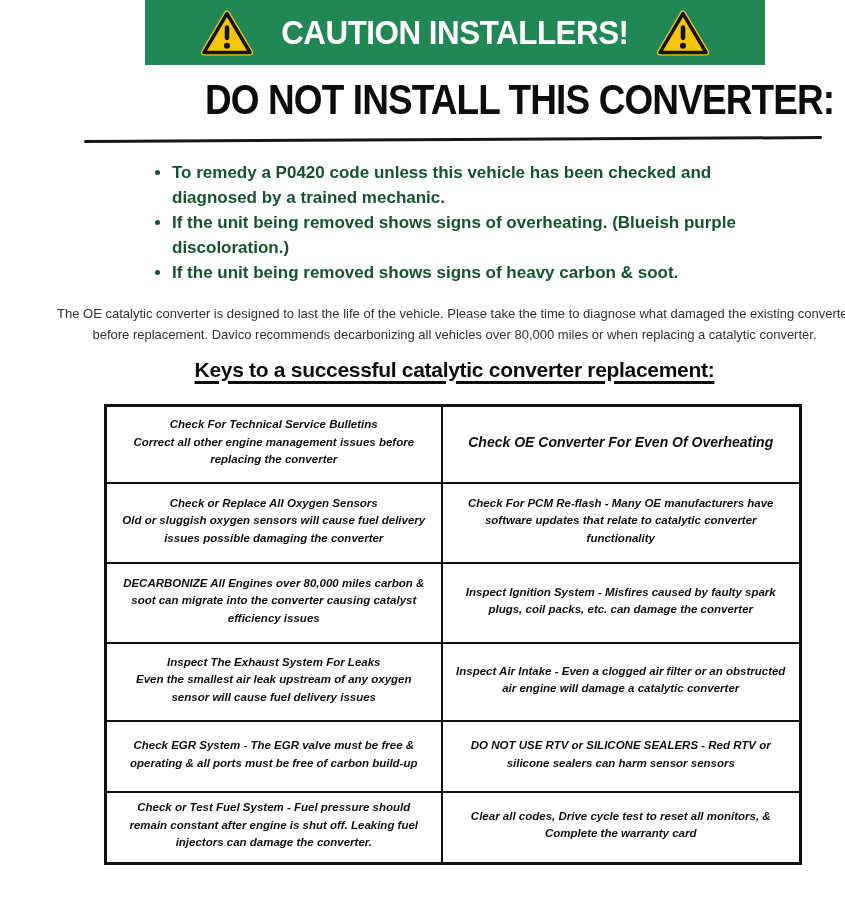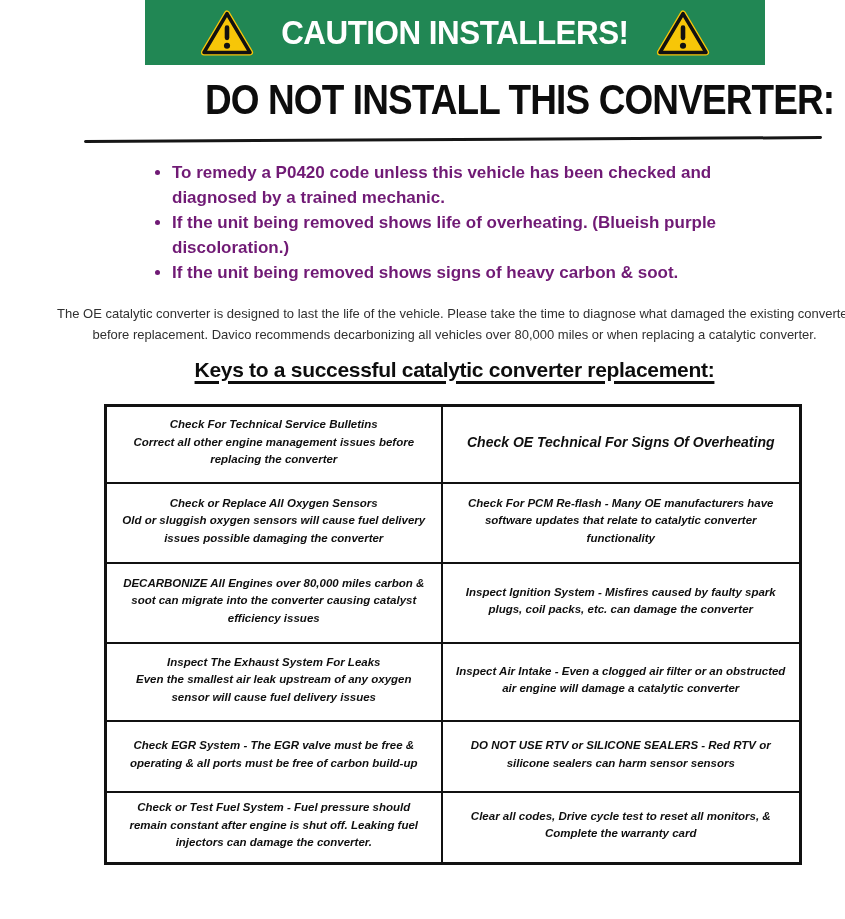--- a/index.html
+++ b/index.html
@@ -66,21 +66,21 @@
   
   ul.warnings {
     margin: 20px 0 0 0;
     padding: 0 130px 0 140px;
     list-style: disc;
   }
   ul.warnings li {
     font-size: 17px;
     font-weight: 700;
     line-height: 1.47;
-    color: #701a75;
+    color: #14532d;
   }
   
   p.note {
     margin: 18px auto 0 auto;
     width: 824px;
     text-align: center;
     font-size: 13px;
     font-weight: 400;
     line-height: 1.6;
     color: #303030;
@@ -151,38 +151,38 @@
   </div>
 
   <h1>
     <span class="condense">DO NOT INSTALL THIS CONVERTER:</span>
   </h1>
 
   <div class="divider"></div>
 
   <ul class="warnings">
     <li>To remedy a P0420 code unless this vehicle has been checked and diagnosed by a trained mechanic.</li>
-    <li>If the unit being removed shows life of overheating. (Blueish purple discoloration.)</li>
+    <li>If the unit being removed shows signs of overheating. (Blueish purple discoloration.)</li>
     <li>If the unit being removed shows signs of heavy carbon &amp; soot.</li>
   </ul>
 
   <p class="note">The OE catalytic converter is designed to last the life of the vehicle. Please take the time to diagnose what damaged the existing converter before replacement. Davico recommends decarbonizing all vehicles over 80,000 miles or when replacing a catalytic converter.</p>
 
   <h2 class="keys">Keys to a successful catalytic converter replacement:</h2>
 
   <table class="keys-table">
     <colgroup>
       <col style="width:336px">
       <col style="width:359px">
     </colgroup>
     <tbody>
       <tr>
         <td>Check For Technical Service Bulletins
 Correct all other engine management issues before replacing the converter</td>
-        <td class="big">Check OE Technical For Signs Of Overheating</td>
+        <td class="big">Check OE Converter For Even Of Overheating</td>
       </tr>
       <tr>
         <td>Check or Replace All Oxygen Sensors
 Old or sluggish oxygen sensors will cause fuel delivery issues possible damaging the converter</td>
         <td>Check For PCM Re-flash - Many OE manufacturers have software updates that relate to catalytic converter functionality</td>
       </tr>
       <tr>
         <td>DECARBONIZE All Engines over 80,000 miles carbon &amp; soot can migrate into the converter causing catalyst efficiency issues</td>
         <td>Inspect Ignition System - Misfires caused by faulty spark plugs, coil packs, etc. can damage the converter</td>
       </tr>

